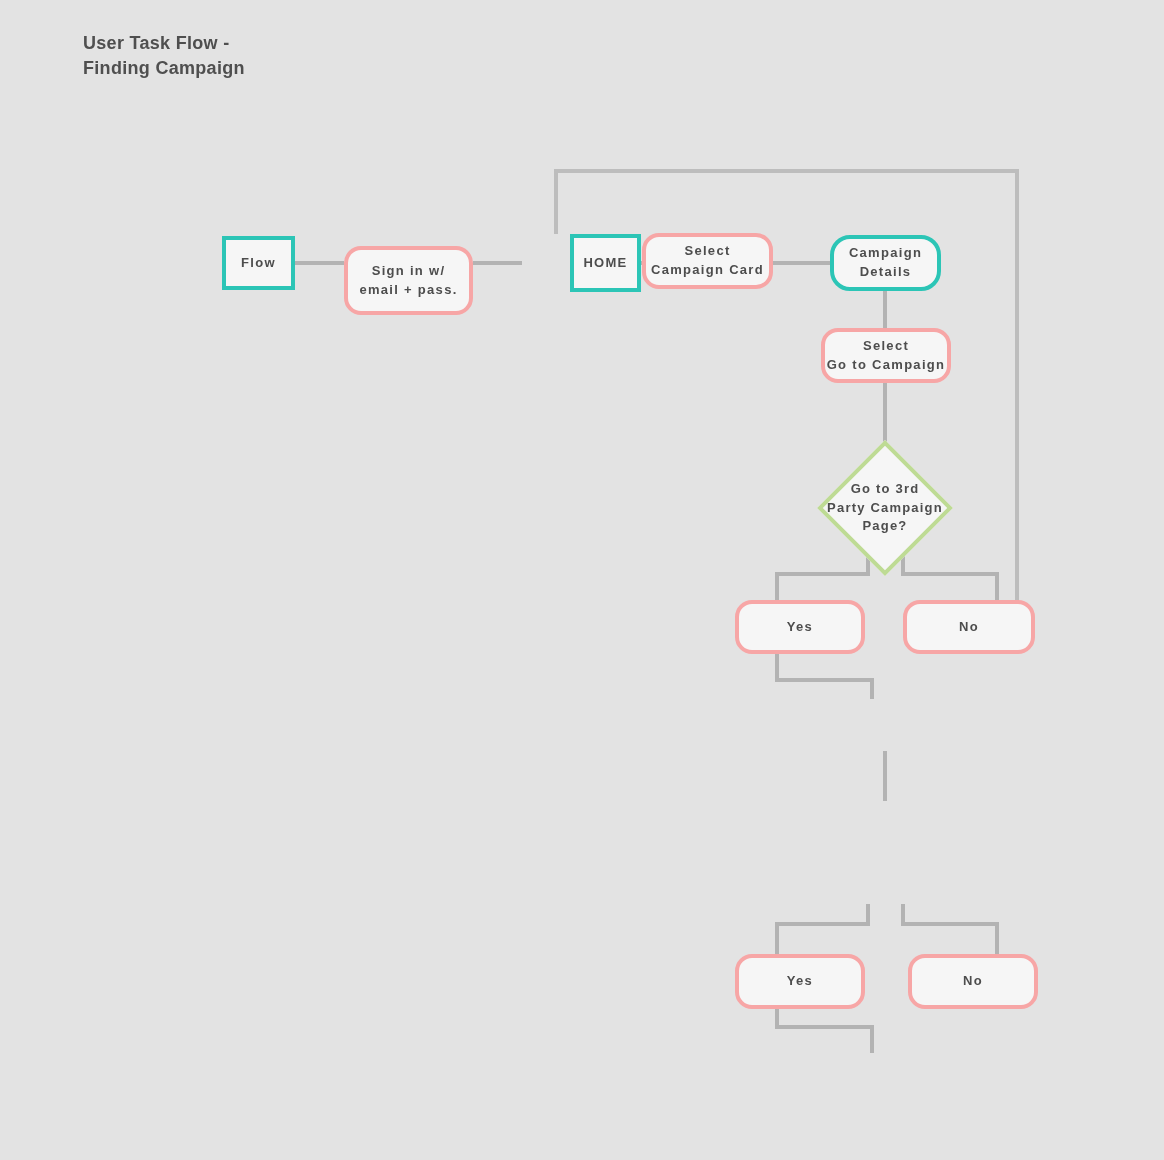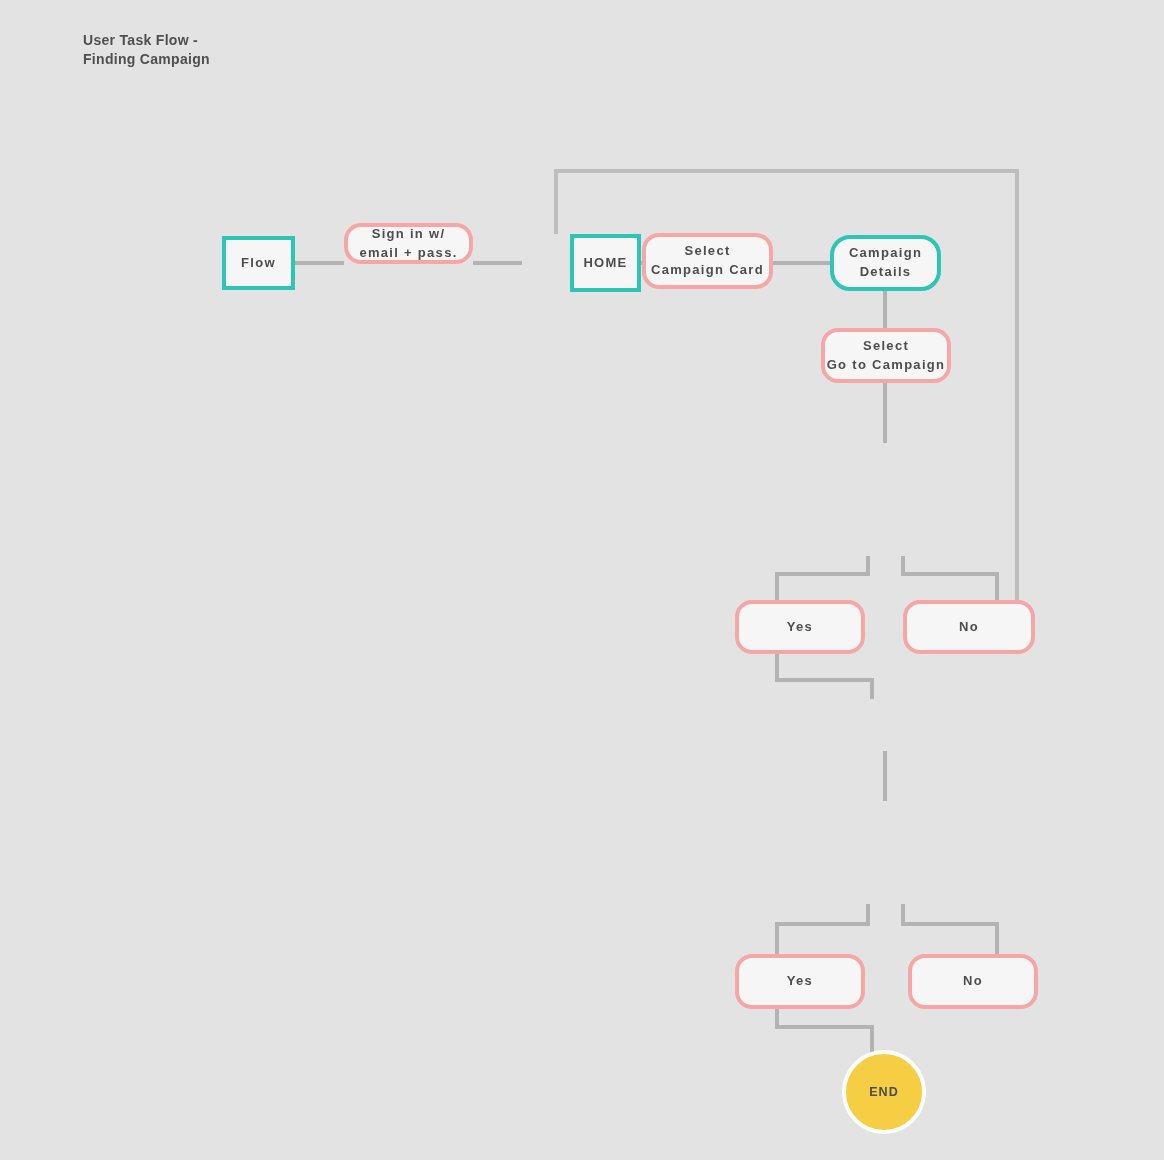--- a/index.html
+++ b/index.html
@@ -8,21 +8,21 @@
     background:var(--bg,#e3e3e3);
   }
   .canvas{
     position:relative;
     width:1164px;height:1160px;
     background:var(--bg,#e3e3e3);
     overflow:hidden;
   }
   .title{
     position:absolute;left:83px;top:31px;
-    font-size:14px;font-weight:bold;color:#4f4f4f;
+    font-size:18px;font-weight:bold;color:#4f4f4f;
     line-height:1.38;letter-spacing:.3px;
     white-space:pre-line;
   }
   .node{
     position:absolute;box-sizing:border-box;
     display:flex;align-items:center;justify-content:center;
     text-align:center;
     background:var(--fill,#f6f6f6);
     color:var(--text,#4d4d4d);
     font-size:13px;font-weight:bold;letter-spacing:1.3px;
@@ -95,40 +95,45 @@
   <div class="edge" style="left:901px;top:922px;width:98px;height:4px;"></div>
   <div class="edge" style="left:995px;top:922px;width:4px;height:32px;"></div>
 
   <div class="edge" style="left:775px;top:1008px;width:4px;height:21px;"></div>
   <div class="edge" style="left:775px;top:1025px;width:99px;height:4px;"></div>
   <div class="edge" style="left:870px;top:1025px;width:4px;height:28px;"></div>
 
 
   <div class="node rect-teal" style="left:222px;top:236px;width:73px;height:54px;">Flow</div>
 
-  <div class="node pill" style="left:344px;top:223px;width:129px;height:41px;">Sign in w/
+  <div class="node pill" style="left:344px;top:246px;width:129px;height:69px;">Sign in w/
 email + pass.</div>
 
   <div class="node rect-teal" style="left:522px;top:234px;width:71px;height:58px;margin-left:48px;">HOME</div>
 
   <div class="node pill" style="left:642px;top:233px;width:131px;height:56px;">Select
 Campaign Card</div>
 
   <div class="node rect-teal" style="left:830px;top:235px;width:111px;height:56px;border-radius:20px;">Campaign
 Details</div>
 
   <div class="node pill" style="left:821px;top:328px;width:130px;height:55px;">Select
 Go to Campaign</div>
 
+  <div class="diamond" style="left:817px;top:440px;width:136px;height:136px;">
+    <div class="shape"></div>
+    <div class="dlabel">Go to 3rd
+Party Campaign
+Page?</div>
+  </div>
 
   <div class="node pill" style="left:735px;top:600px;width:130px;height:54px;">Yes</div>
 
   <div class="node pill" style="left:903px;top:600px;width:132px;height:54px;">No</div>
 
 
 
   <div class="node pill" style="left:735px;top:954px;width:130px;height:55px;">Yes</div>
 
   <div class="node pill" style="left:908px;top:954px;width:130px;height:55px;">No</div>
 
-  <div class="node circle" style="left:842px;top:1050px;width:84px;height:84px;">END</div>
 
 </div>
 
 </body></html>

